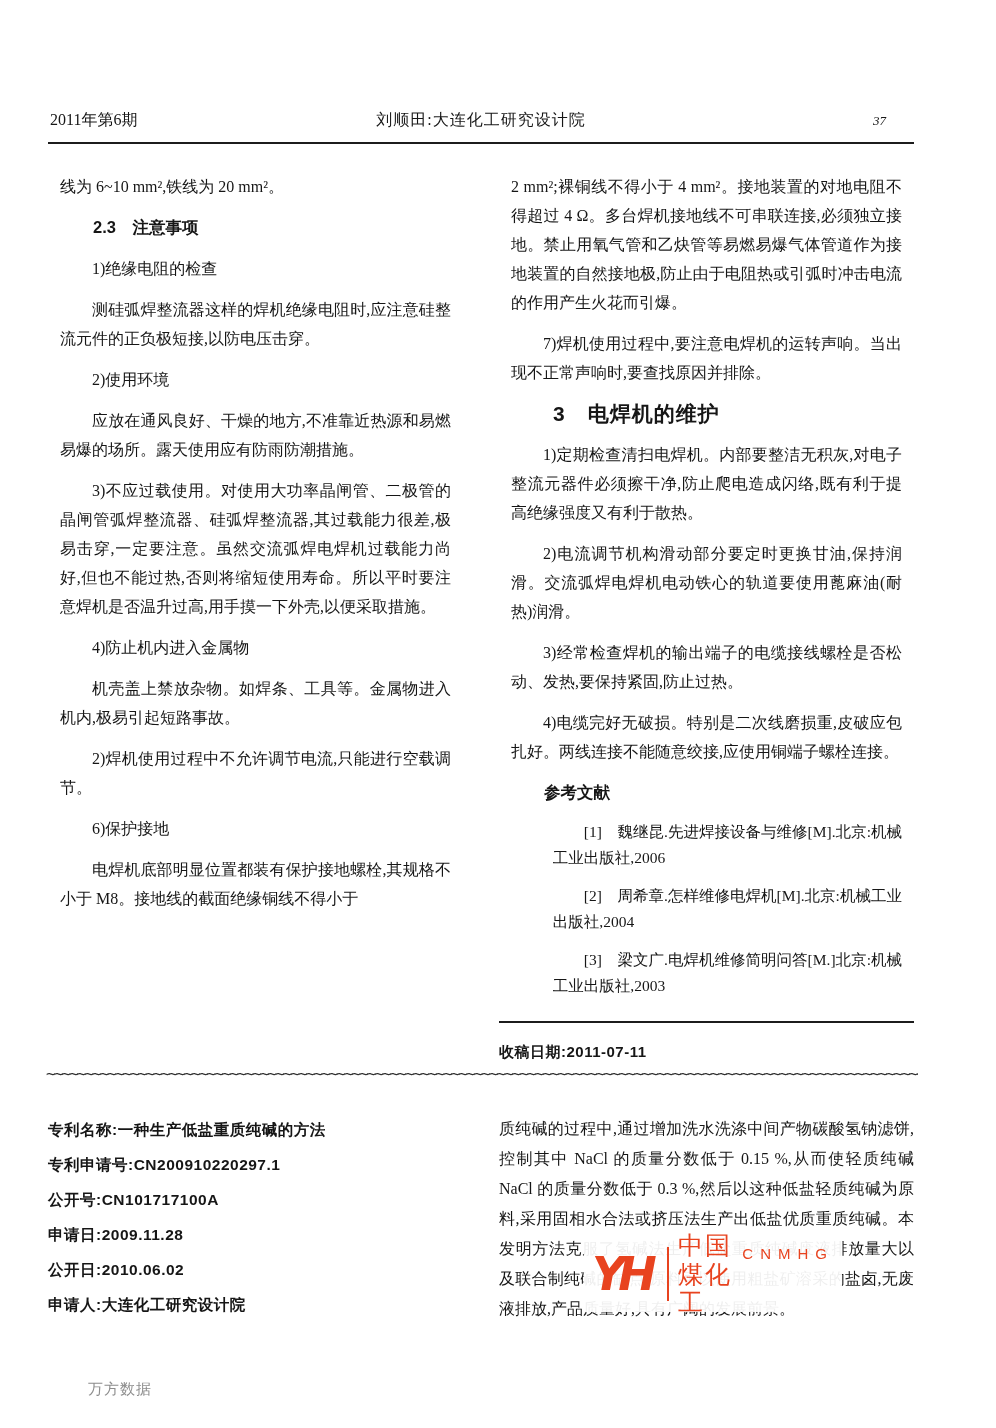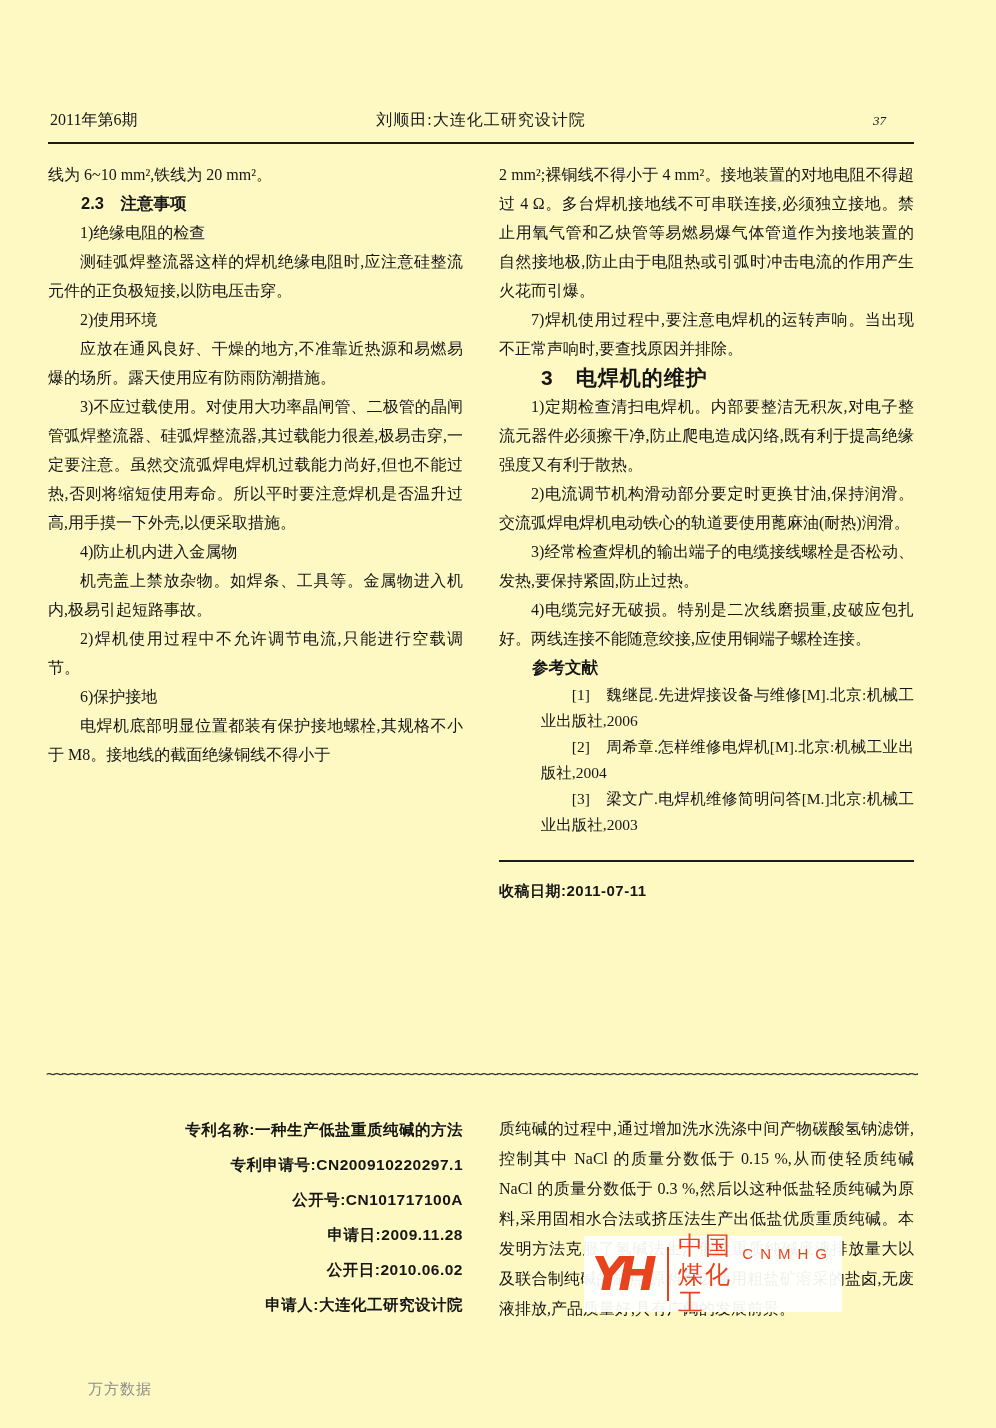--- a/index.html
+++ b/index.html
@@ -1,36 +1,36 @@
 <!DOCTYPE html>
 <html><head>
 <meta charset="utf-8">
 <title>2011年第6期 - 刘顺田:电焊机的使用维护</title>
 <style>
   html,body { margin:0; padding:0; background:#d8d8d8; }
   .page {
     position:relative; width:996px; height:1428px; margin:0 auto;
-    background:#fef9c3; overflow:hidden; color:#161616;
+    background:#ffffff; overflow:hidden; color:#161616;
     font-family:"Liberation Serif","DejaVu Serif",serif;
   }
   
   .page-header {
     position:absolute; top:110px; left:50px; width:862px;
     display:flex; justify-content:space-between; align-items:baseline;
     font-size:16px;
   }
   .page-header .issue { width:200px; }
   .page-header .running-title { flex:1; text-align:center; letter-spacing:1px; }
   .page-header .page-no { width:200px; text-align:right; font-style:italic; font-size:13px; padding-right:26px; box-sizing:border-box; }
   .header-rule { position:absolute; top:142px; left:48px; width:866px; height:2px; background:#1c1c1c; }
 
   
   .cols { position:absolute; top:160px; left:48px; width:866px; display:flex; column-gap:36px; }
   .col { width:415px; font-size:16px; line-height:29px; text-align:justify; }
-  .col p { margin:0; text-indent:2em; }
+  .col p { margin:12px; text-indent:2em; }
   .col p.noindent { text-indent:0; }
   .h-sub {
     margin:7px 0 4px; text-indent:0;
     font-family:"Liberation Sans","DejaVu Sans",sans-serif;
     font-weight:bold; font-size:16.5px;
   }
   .h-main {
     margin:20px 0 16px; text-indent:0;
     font-family:"Liberation Sans","DejaVu Sans",sans-serif;
     font-weight:bold; font-size:21px; letter-spacing:1px;
@@ -56,21 +56,21 @@
     overflow:hidden; white-space:nowrap;
     font-family:"DejaVu Sans Mono","Liberation Mono",monospace;
     font-size:16px; letter-spacing:-2px; line-height:16px; color:#2d2d2d;
   }
 
   
   .patent { position:absolute; top:1112px; left:48px; width:866px; display:flex; column-gap:36px; }
   .pcol { width:415px; }
   .pfield {
     margin:0; font-family:"Liberation Sans","DejaVu Sans",sans-serif;
-    font-weight:bold; font-size:15.5px; line-height:35px; letter-spacing:0.5px;text-align:right;
+    font-weight:bold; font-size:15.5px; line-height:35px; letter-spacing:0.5px;
   }
   .pbody { margin:6px 0 0; font-size:16px; line-height:30px; text-align:justify; text-indent:2em; }
   .pbody.noindent { text-indent:0; margin-top:2px; }
 
   
   .wm {
     position:absolute; left:584px; top:1236px; width:258px; height:76px;
     background:rgba(255,255,255,0.93);
     display:flex; align-items:center; gap:9px; padding:2px 8px; box-sizing:border-box;
   }

